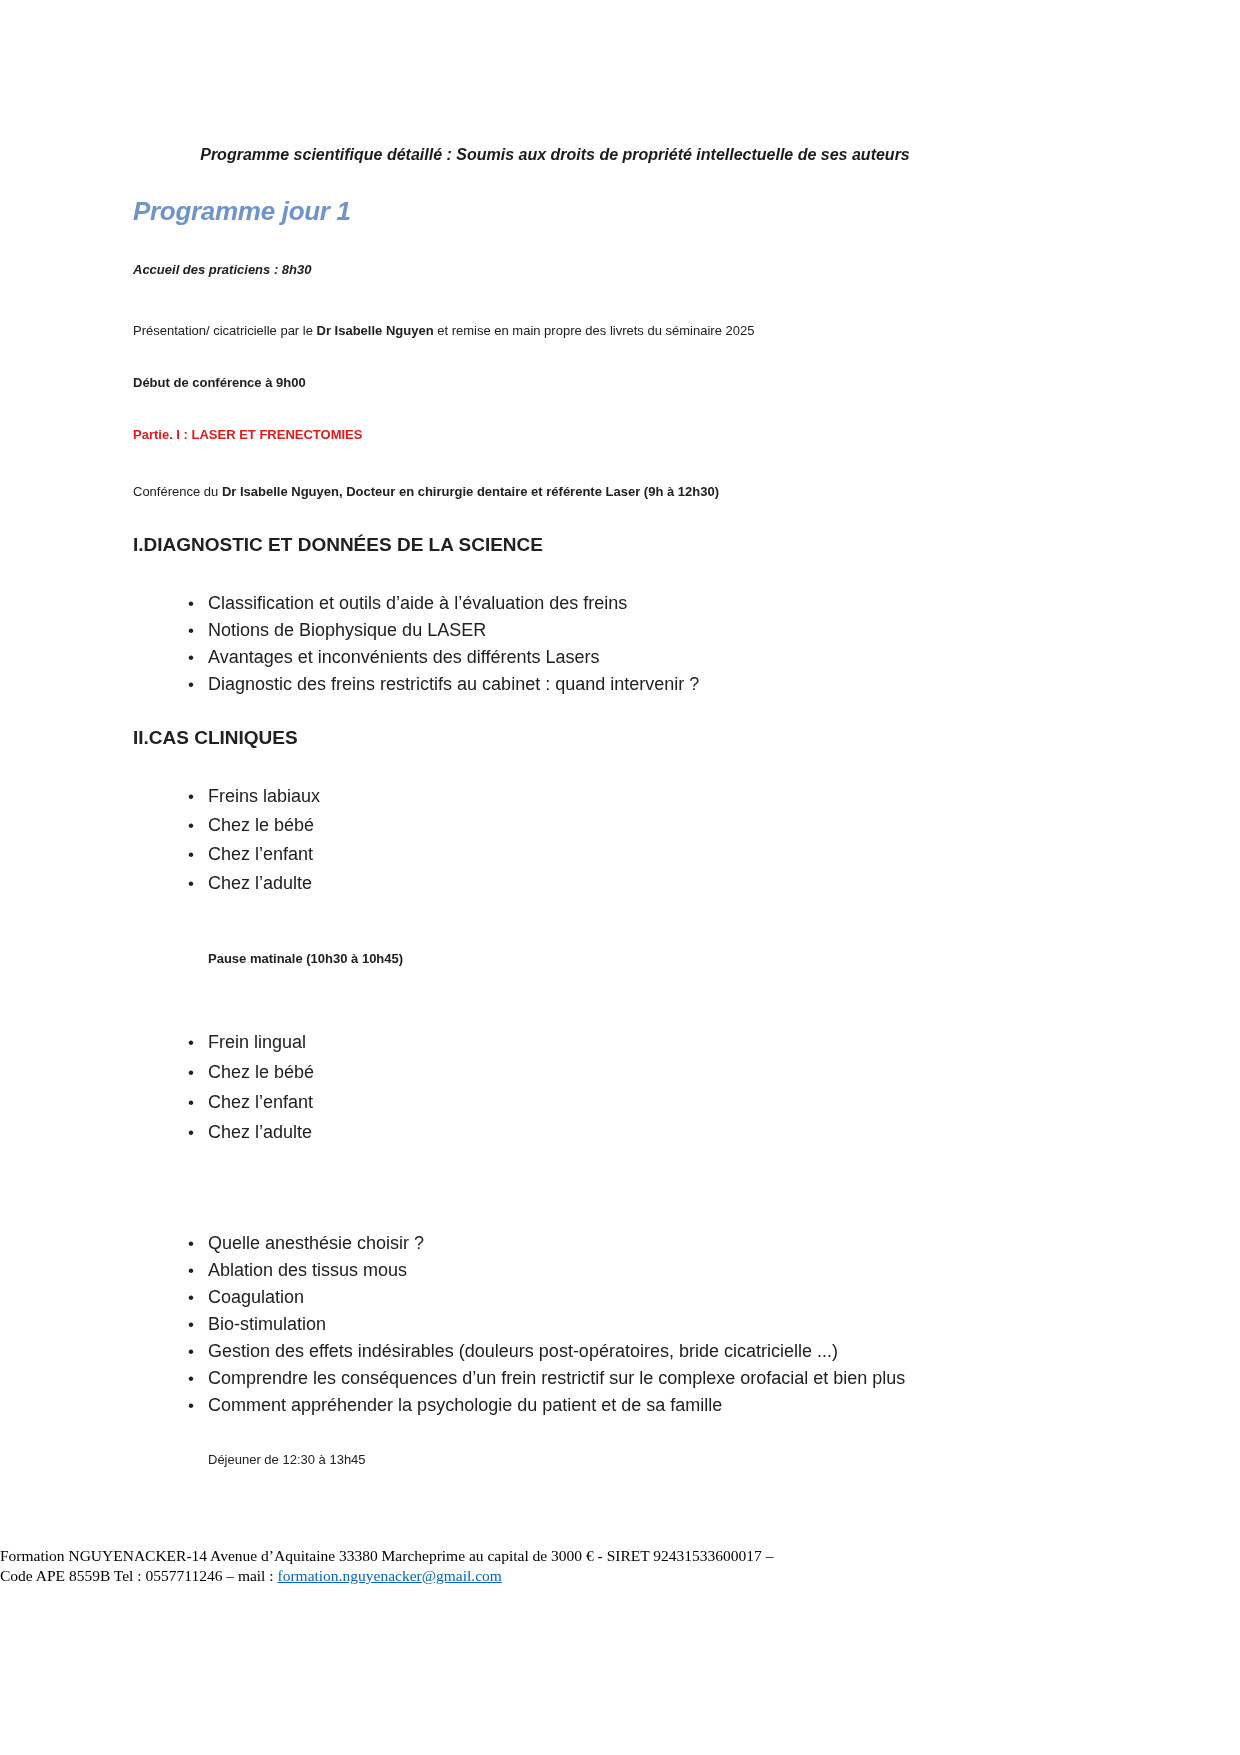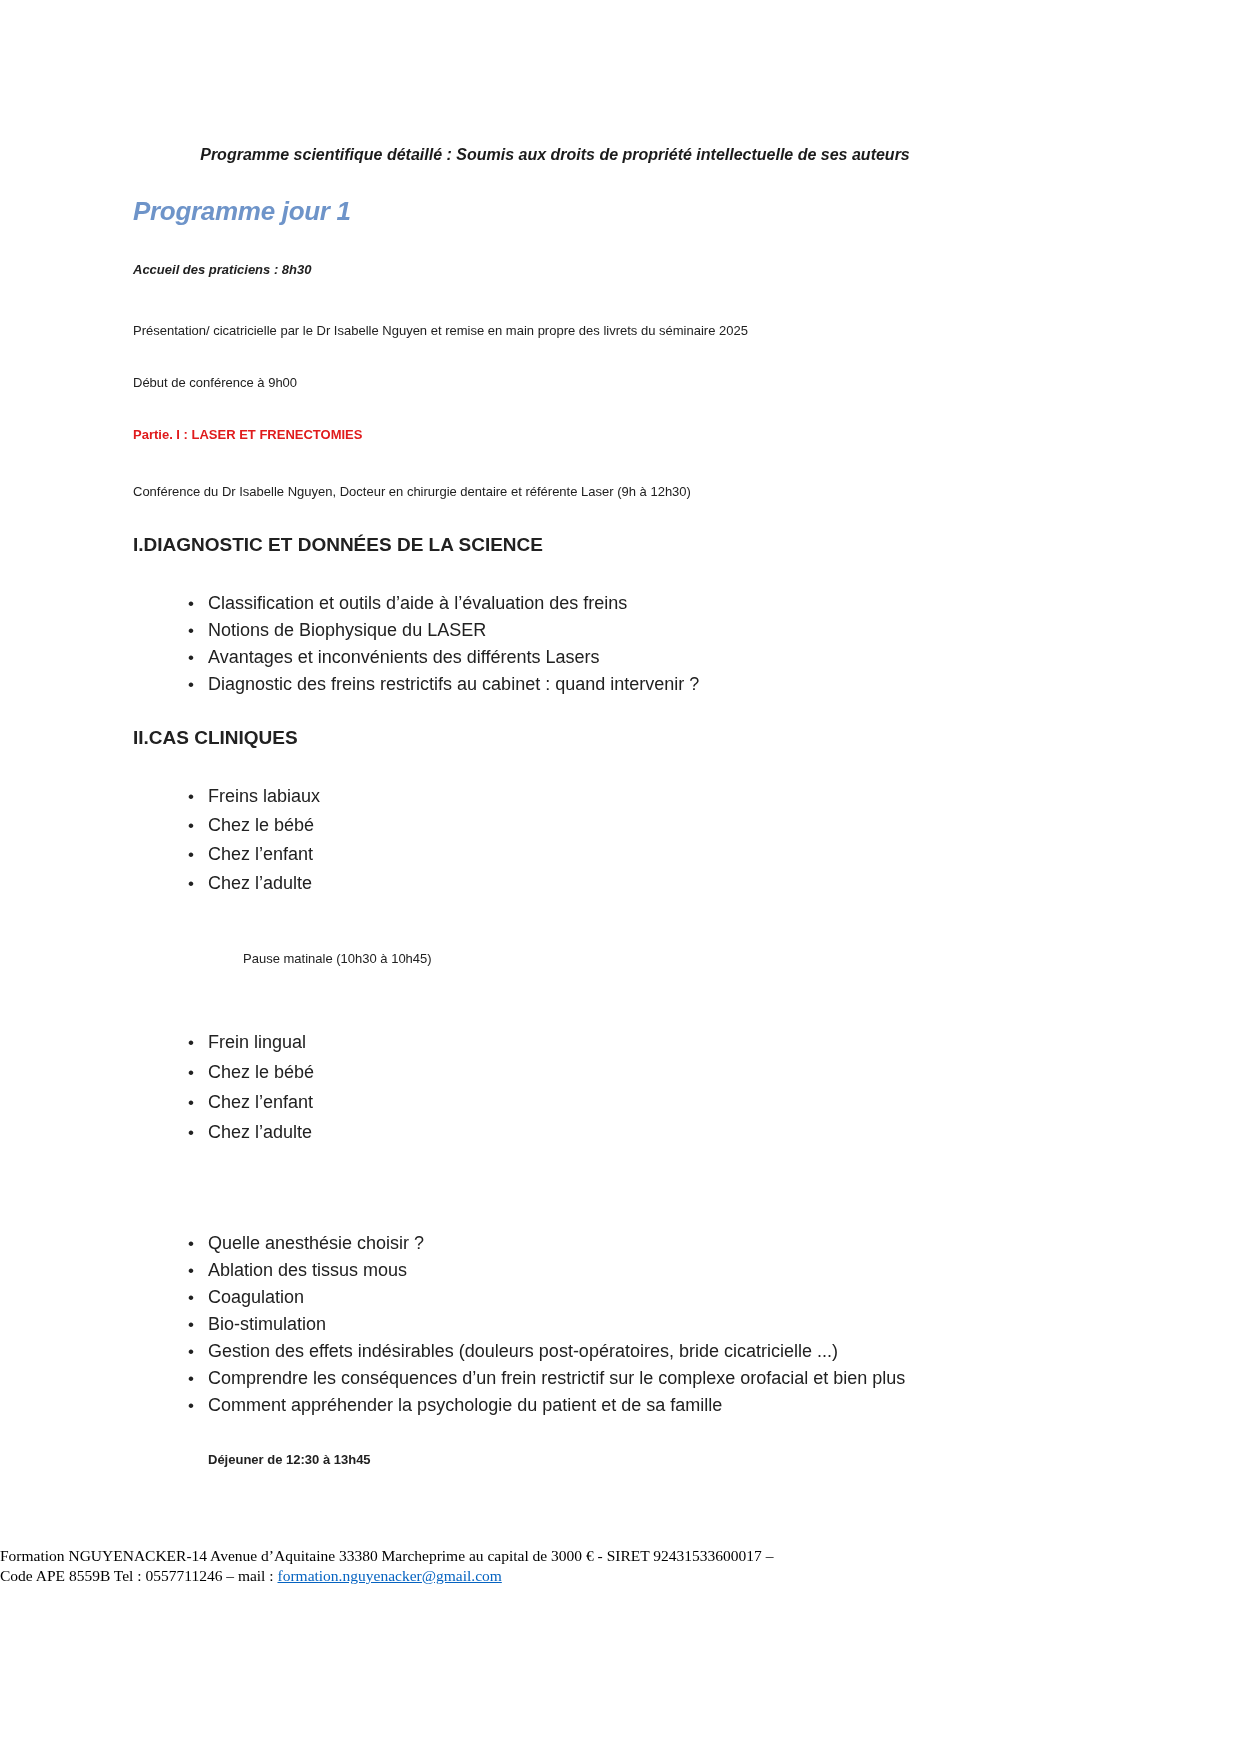--- a/index.html
+++ b/index.html
@@ -19,43 +19,43 @@
     font-size:16px; font-weight:700; font-style:italic;
     color:#1b1b1b;
   }
   .h-day{
     top:196px; left:133px;
     font-size:26px; font-weight:700; font-style:italic;
     color:#6e94c9;
     letter-spacing:-0.3px;
   }
   .p{ font-size:13px; line-height:22px; }
-  .bold{ font-weight:400; }
+  .bold{ font-weight:700; }
   .bolditalic{ font-weight:700; font-style:italic; }
   .accueil{ top:259px; left:133px; }
   .intro{ top:320px; left:133px; width:1000px; }
   .debut{ top:372px; left:133px; }
   .partie{ top:424px; left:133px; color:#e01b1c; font-weight:700; }
   .conference{ top:481px; left:133px; width:1000px; }
   .sect{ font-size:19px; font-weight:700; }
   .diag-head{ top:534px; left:133px; }
   .cas-head{ top:727px; left:133px; }
   .list{ left:133px; width:1000px; }
   .list .row{ display:flex; align-items:baseline; }
   .list.pitch27 .row{ height:27px; line-height:27px; }
   .list.pitch29 .row{ height:29px; line-height:29px; }
   .list.pitch30 .row{ height:30px; line-height:30px; }
   .blt{ margin-left:55px; width:20px; font-size:17px; flex:0 0 20px; }
   .txt{ font-size:18px; }
   .list1{ top:590px; }
   .list2{ top:782px; }
   .list3{ top:1027px; }
   .list4{ top:1230px; }
-  .pause{ top:948px; left:208px; font-weight:400;margin-left:35px; }
-  .dejeuner{ top:1449px; left:208px; font-weight:700; }
+  .pause{ top:948px; left:208px; font-weight:700; }
+  .dejeuner{ top:1449px; left:208px; font-weight:400; }
   .footer{
     top:1546px; left:0; width:1240px;
     font-family:"Liberation Serif", serif;
     font-size:15.5px; line-height:20px;
     color:#000000;
   }
   .footer a{ color:#0563c1; text-decoration:underline; }
 </style>
 </head>
 <body>

